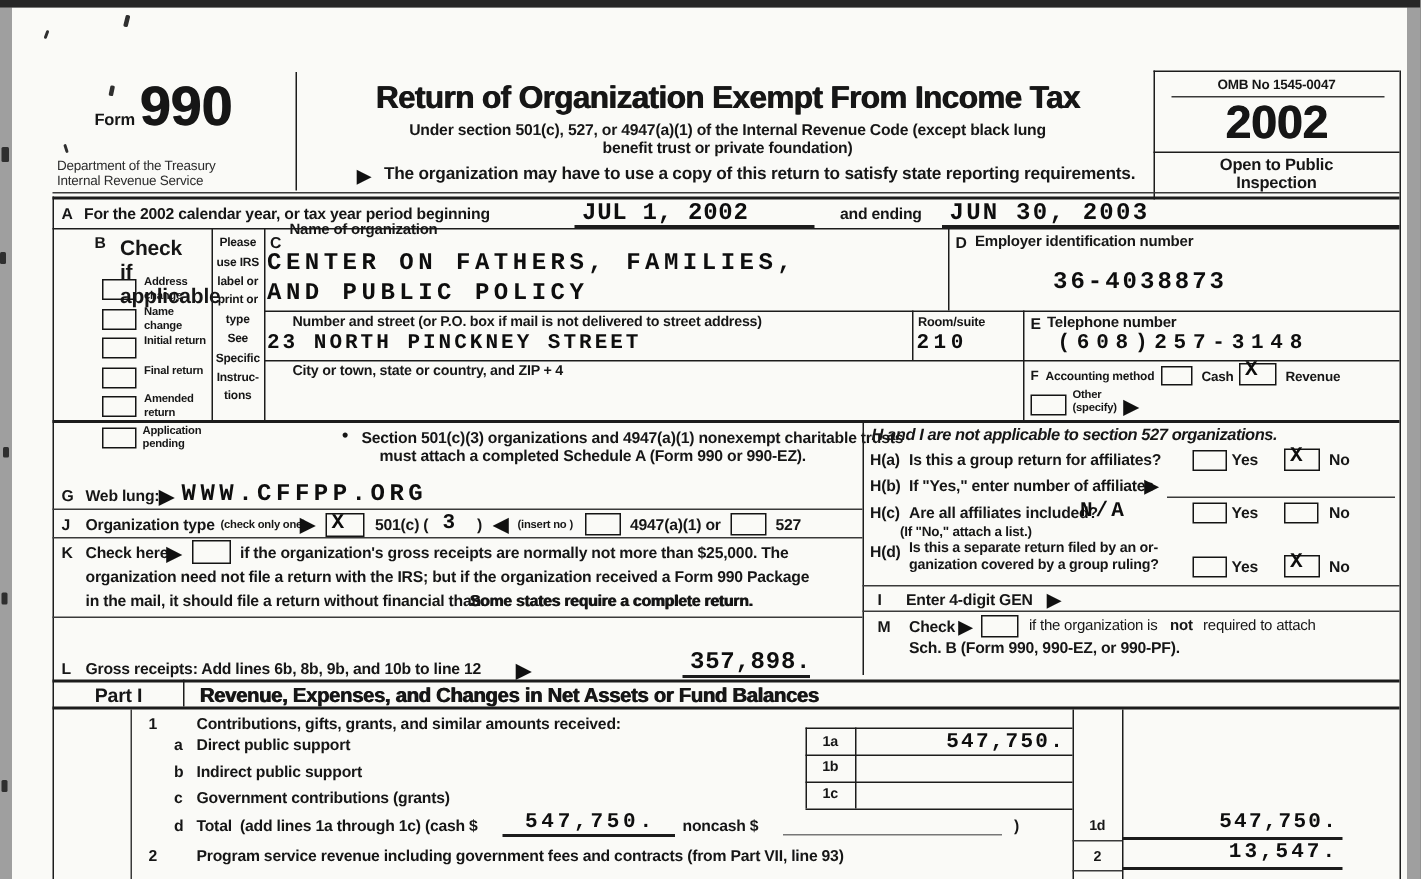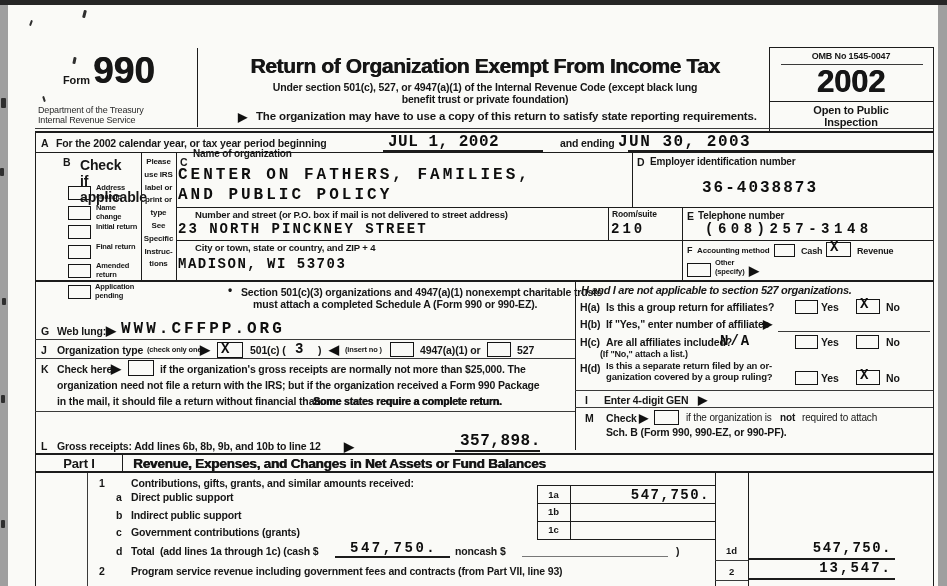--- a/index.html
+++ b/index.html
@@ -68,21 +68,21 @@
   <i class="hl thin" style="left:35px;top:128px;width:898px"></i>
   <i class="hl thk" style="left:35px;top:131px;width:898px"></i>
   <i class="vl" style="left:35px;top:131px;height:455px"></i>
   <i class="vl" style="left:933px;top:47px;height:539px"></i>
 
   <span class="t" style="left:41px;top:137px">A</span>
   <span class="t" style="left:56px;top:137px">For the 2002 calendar year, or tax year period beginning</span>
   <span class="mono" style="left:388px;top:133px;font-size:16px;letter-spacing:0.5px">JUL 1, 2002</span>
   <i class="hl" style="left:383px;top:150px;width:160px;height:1.8px"></i>
   <span class="t" style="left:560px;top:137px">and ending</span>
-  <span class="mono" style="left:618px;top:133px;font-size:16px;letter-spacing:1.5px">JUN 30, 2003</span>
+  <span class="mono" style="left:633px;top:133px;font-size:16px;letter-spacing:1.5px">JUN 30, 2003</span>
   <i class="hl" style="left:628px;top:150px;width:305px;height:1.8px"></i>
   <i class="hl" style="left:35px;top:152px;width:898px"></i>
 
   <span class="t" style="left:63px;top:156px">B</span>
   <span class="t sm wrap" style="left:80px;top:157px;width:52px">Check if applicable</span>
   <span class="cb" style="left:68px;top:186px"></span>
   <span class="t xs wrap" style="left:96px;top:184px;width:44px">Address change</span>
   <span class="cb" style="left:68px;top:206px"></span>
   <span class="t xs wrap" style="left:96px;top:204px;width:44px">Name change</span>
   <span class="cb" style="left:68px;top:225px"></span>
@@ -119,21 +119,20 @@
   <i class="vl" style="left:608px;top:207px;height:33px"></i>
   <span class="t" style="left:612px;top:210px;font-size:8.5px">Room/suite</span>
   <span class="mono" style="left:611px;top:221px;letter-spacing:3px">210</span>
   <i class="vl" style="left:682px;top:207px;height:33px"></i>
   <span class="t" style="left:687px;top:210px">E</span>
   <span class="t" style="left:698px;top:210px;font-size:10px">Telephone number</span>
   <span class="mono" style="left:705px;top:221px;letter-spacing:4.5px">(608)257-3148</span>
   <i class="hl" style="left:176px;top:240px;width:757px"></i>
 
   <span class="t" style="left:195px;top:243px;font-size:9.5px">City or town, state or country, and ZIP + 4</span>
-  <span class="mono" style="left:178px;top:256px;letter-spacing:1.5px">MADISON, WI  53703</span>
   <i class="vl" style="left:682px;top:240px;height:40px"></i>
   <span class="t" style="left:687px;top:245px;font-size:9px">F</span>
   <span class="t" style="left:697px;top:246px;font-size:8px">Accounting method</span>
   <span class="cb" style="left:774px;top:244px;width:19px;height:11px"></span>
   <span class="t" style="left:801px;top:246px;font-size:9px">Cash</span>
   <span class="cb" style="left:826px;top:242px;width:23px;height:13px">
       <b class="xm">X</b>
     </span>
   <span class="t" style="left:857px;top:246px;font-size:9px">Revenue</span>
   <span class="cb" style="left:687px;top:263px;width:22px;height:12px"></span>

